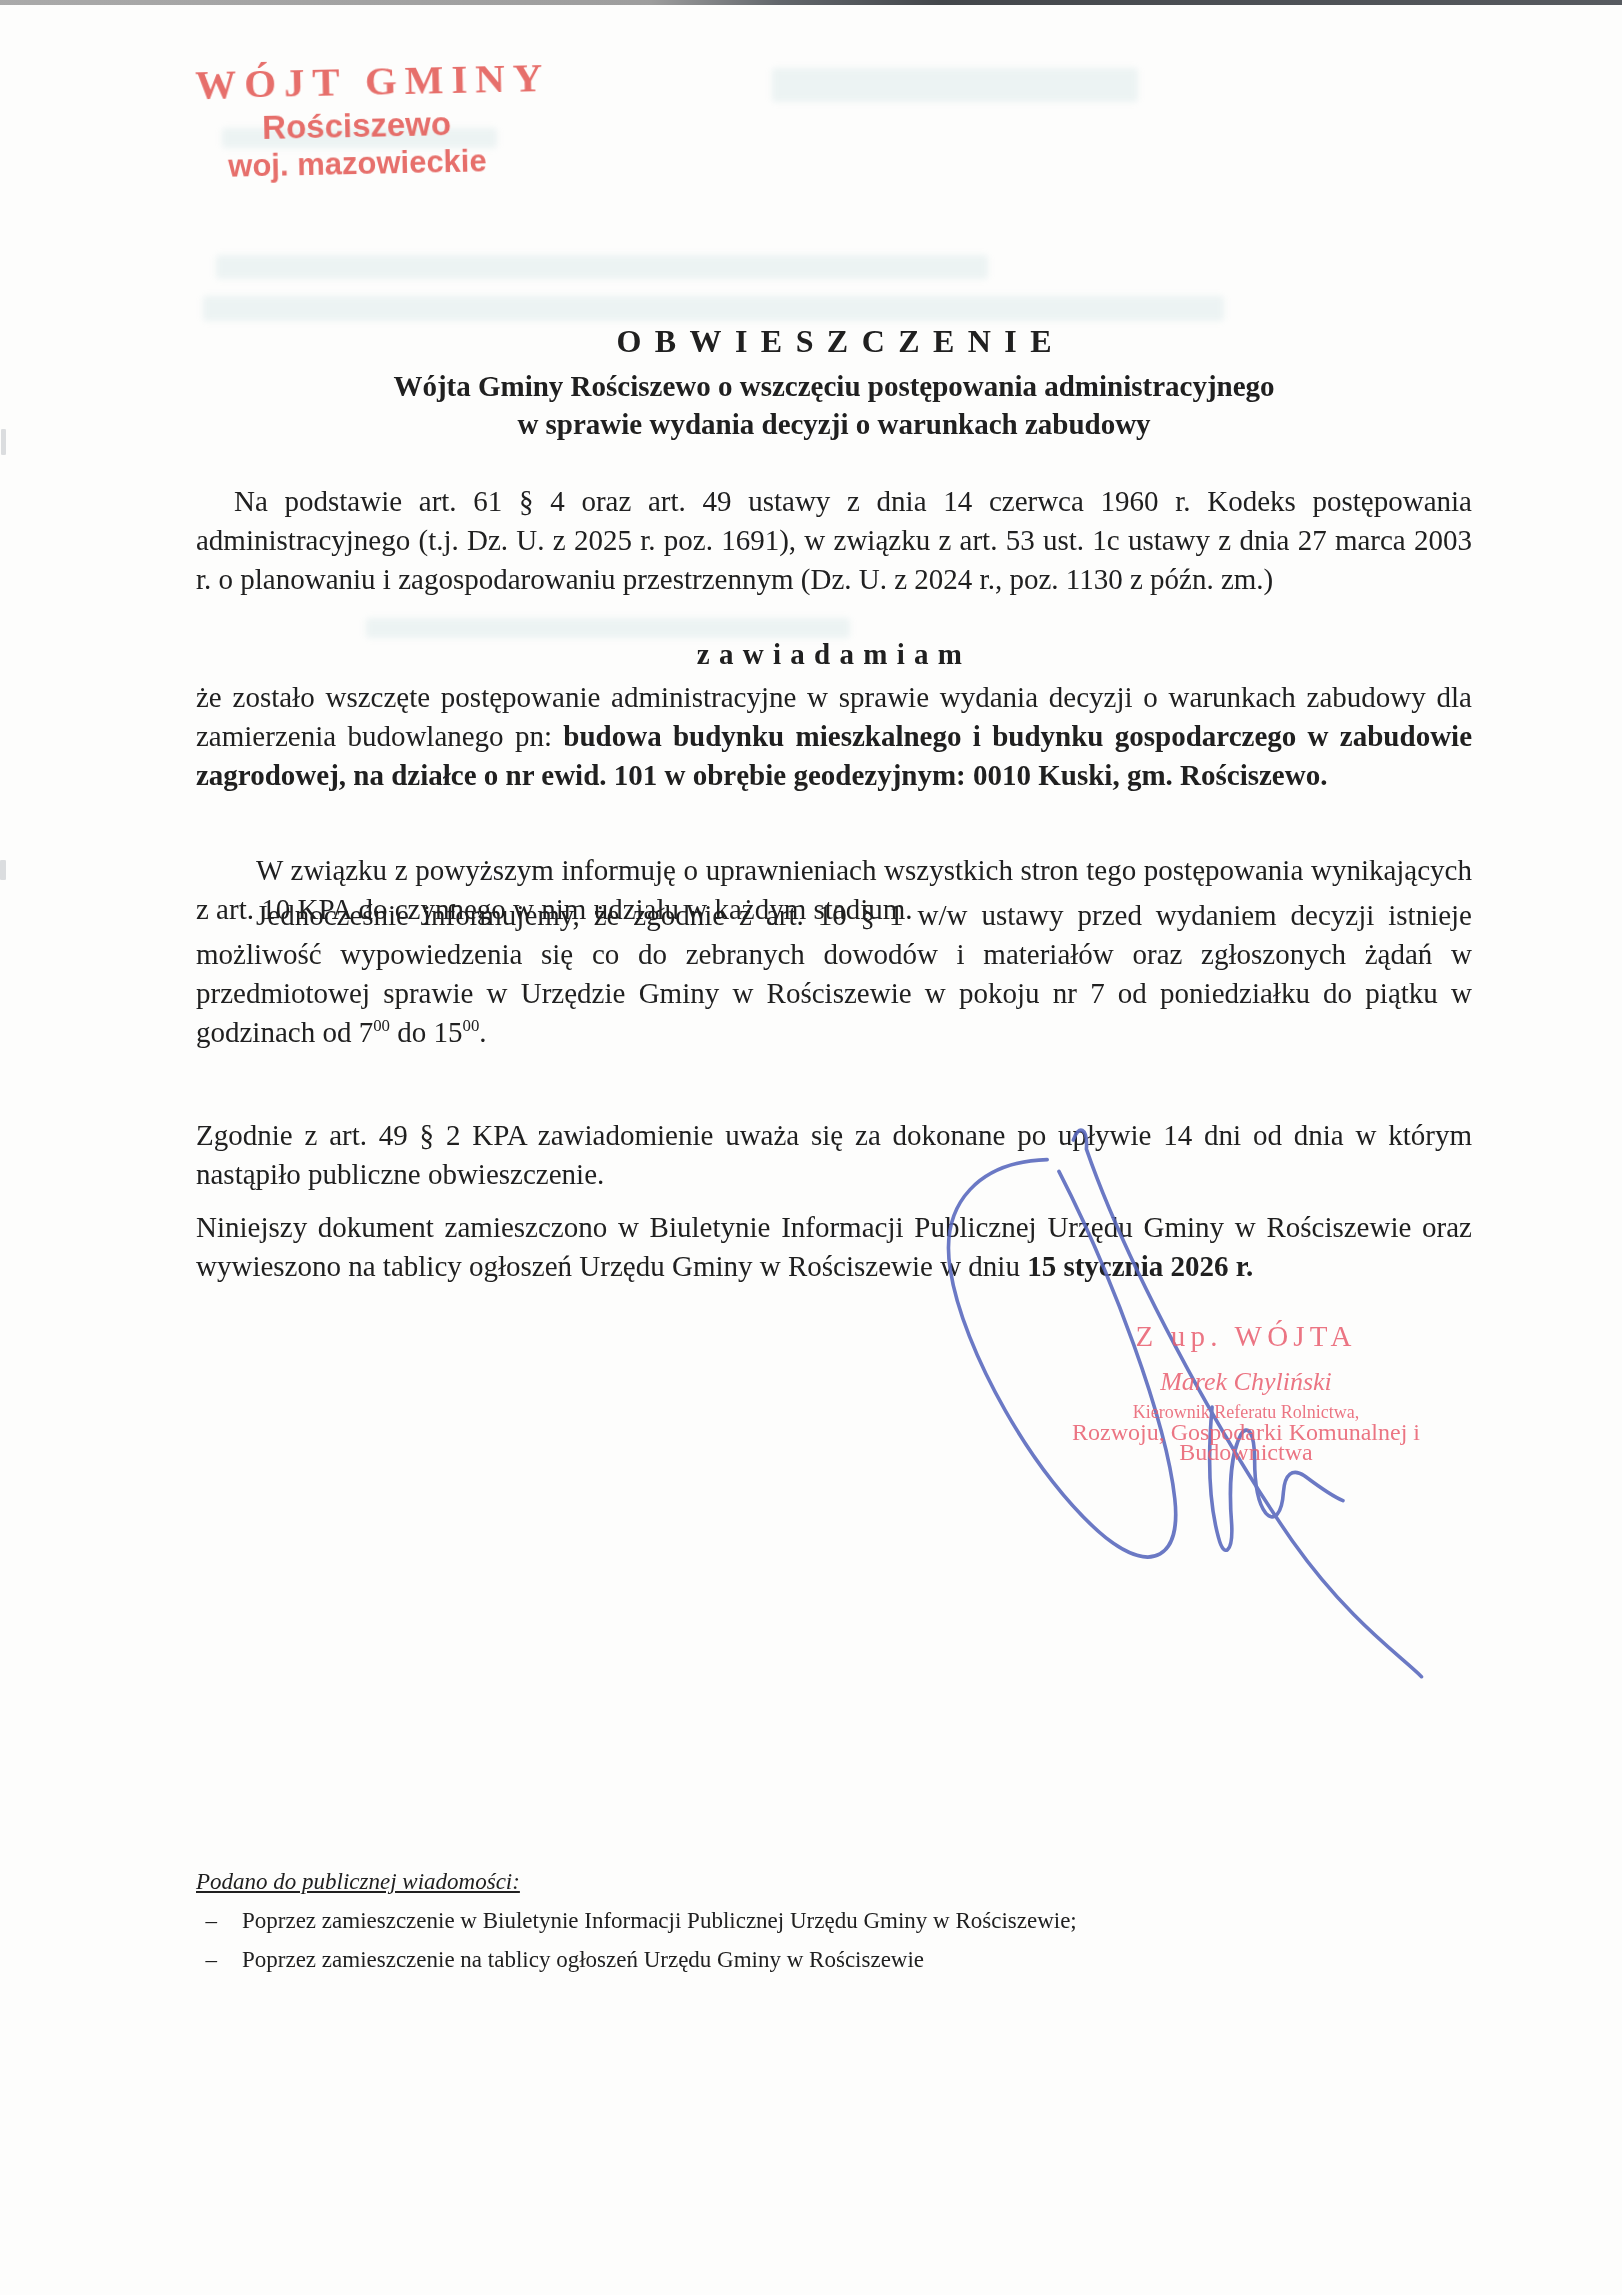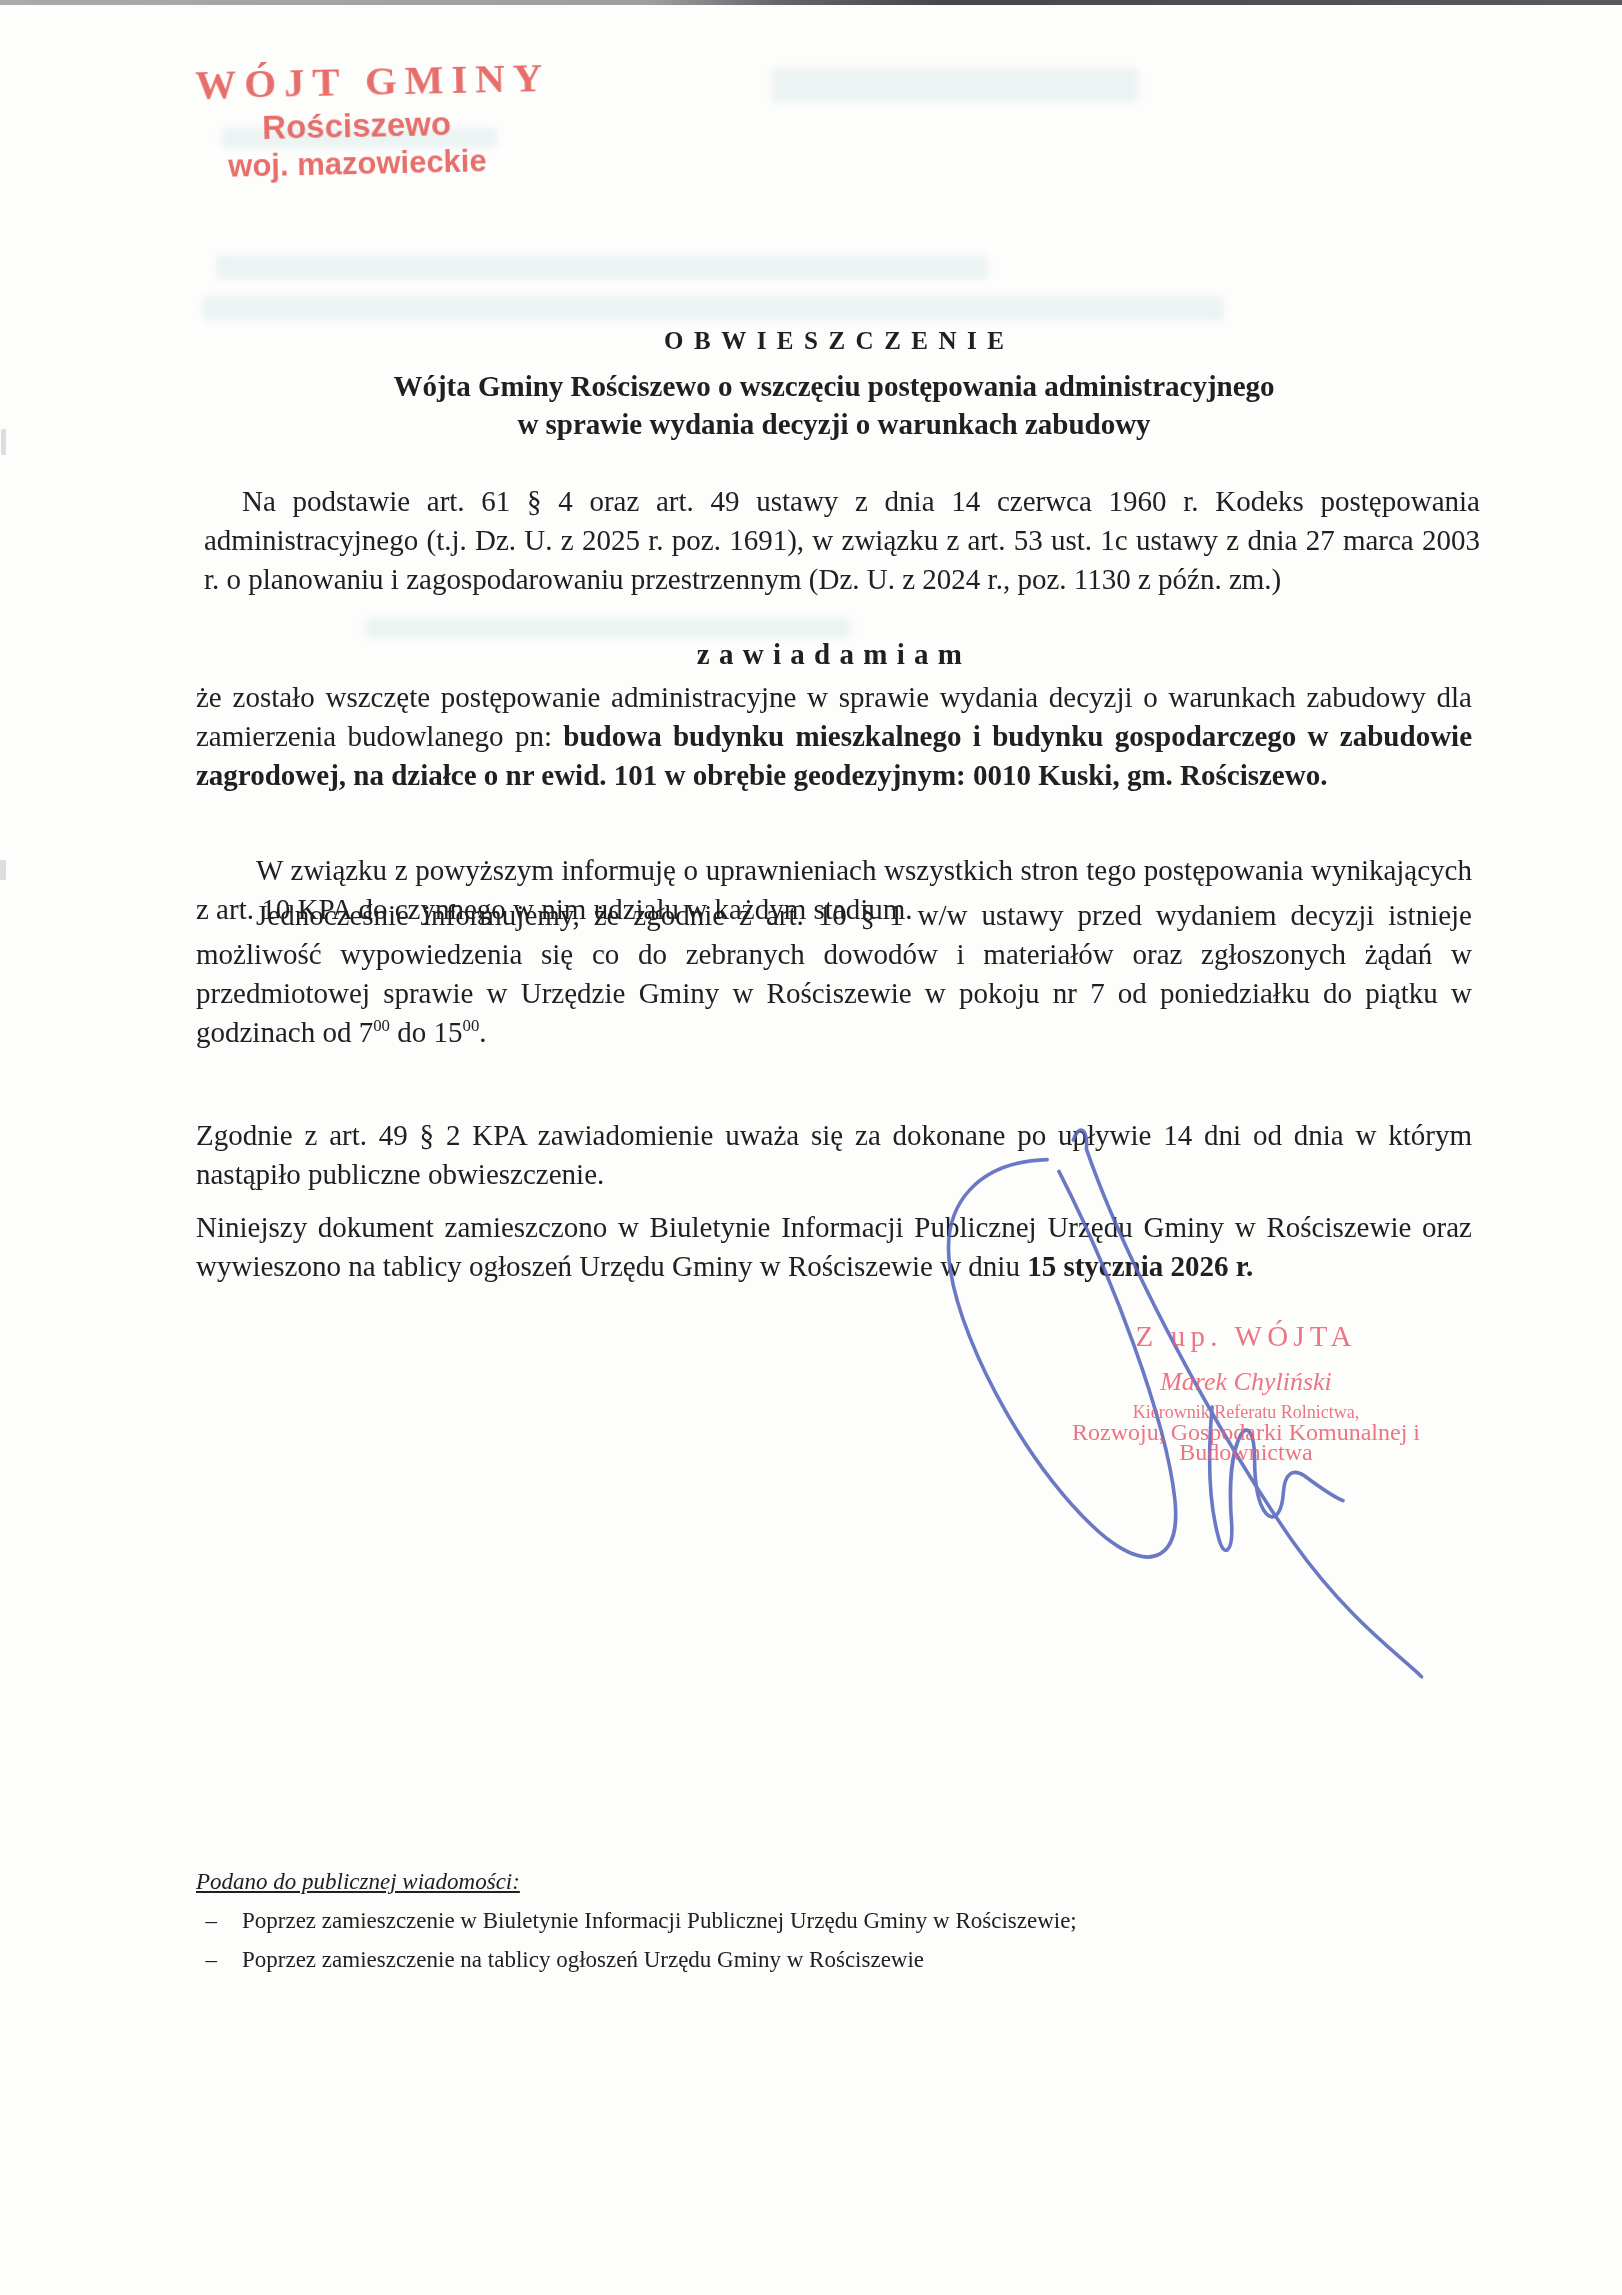--- a/index.html
+++ b/index.html
@@ -22,27 +22,27 @@
     color:#e5635f; opacity:.92; filter:blur(0.3px);
   }
   .stamp-l1{font-weight:bold; font-size:41px; letter-spacing:7.9px; line-height:52px; white-space:nowrap;}
   .stamp-l2{font-family:"Liberation Sans",sans-serif; font-weight:bold; font-size:33px; line-height:38px;}
   .stamp-l3{font-family:"Liberation Sans",sans-serif; font-weight:bold; font-size:31px; line-height:37px;}
   
   .refline{position:absolute; left:196px; top:211px; width:1276px;
     display:flex; justify-content:space-between; font-size:29px; line-height:34px;}
   
   .title-block{position:absolute; left:196px; top:322px; width:1276px; text-align:center; font-weight:bold;}
-  .title-main{font-size:25px; letter-spacing:.42em; margin-left:.42em; line-height:38px;}
+  .title-main{font-size:32px; letter-spacing:.42em; margin-left:.42em; line-height:38px;}
   .title-sub{font-size:29px; line-height:38px;}
   .title-sub.first{margin-top:6.5px;}
   
   .para{position:absolute; left:196px; width:1276px;
     font-size:29px; line-height:39px; text-align:justify;}
-  .indent-sm{text-indent:38px;margin-left:8px;}
+  .indent-sm{text-indent:38px;}
   .indent-lg{text-indent:60px;}
   .p1{top:482px;}
   .notify{position:absolute; left:196px; top:636px; width:1276px; text-align:center;
     font-weight:bold; font-size:29px; letter-spacing:.32em; line-height:37px;}
   .p2{top:678px;}
   .p3{top:851px;}
   .p4{top:896px;}
   .p5{top:1116px;}
   .p6{top:1208px;}
   .bold{font-weight:bold;}

